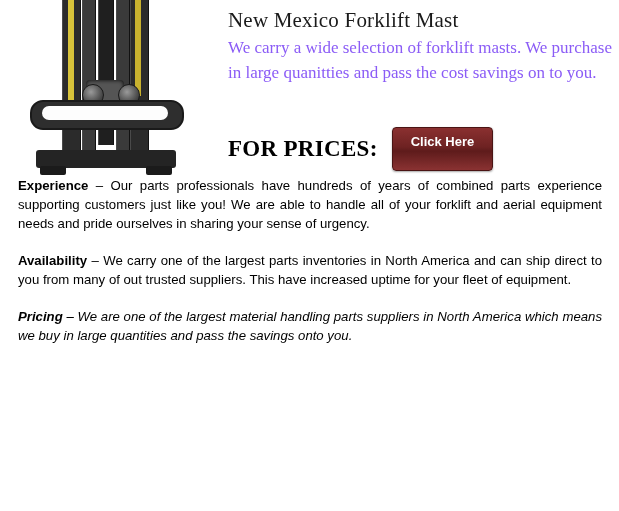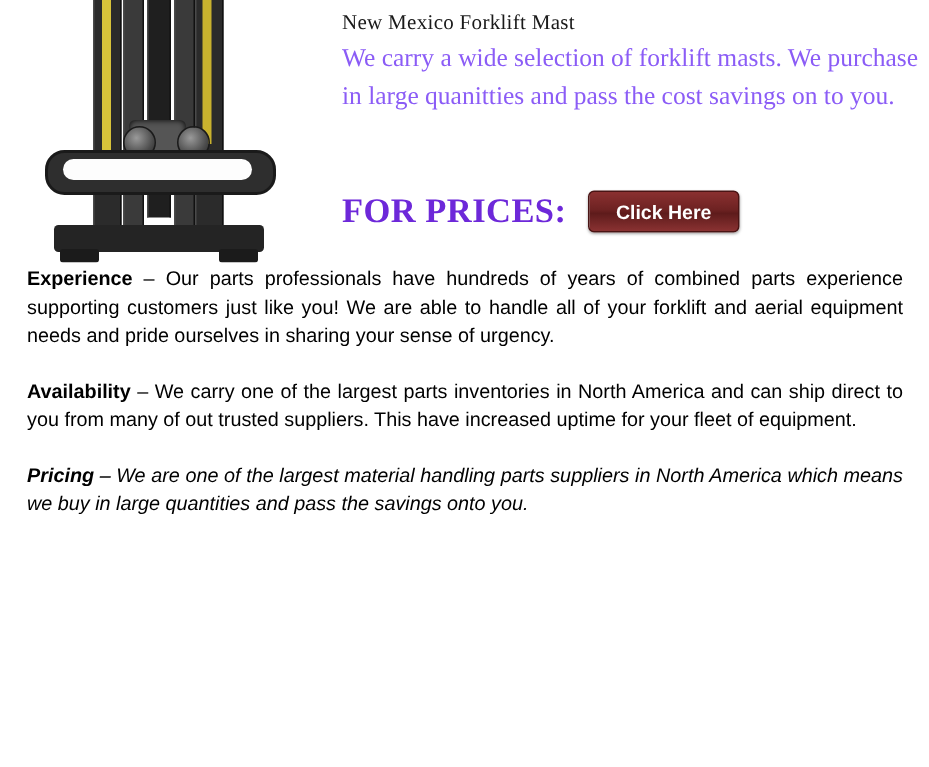--- a/index.html
+++ b/index.html
@@ -129,21 +129,21 @@
 
   .top-text {
     position: absolute;
     left: 228px;
     top: 8px;
     width: 386px;
   }
   h1.title {
     margin: 0 0 2px 0;
     font-family: "Liberation Serif", serif;
-    font-size: 14px;
+    font-size: 21px;
     font-weight: normal;
     color: #1a1a1a;
     letter-spacing: 0.2px;
   }
   p.lede {
     margin: 2px 0 0 0;
     font-family: "Liberation Serif", serif;
     font-size: 17px;
     line-height: 25px;
     color: #8b5cf6;
@@ -153,26 +153,26 @@
     left: 228px;
     top: 127px;
     display: flex;
     align-items: center;
     gap: 14px;
   }
   .prices-label {
     font-family: "Liberation Serif", serif;
     font-size: 23px;
     font-weight: bold;
-    color: #6d28d9;
+    color: #000000;
     letter-spacing: 0.3px;
   }
   .click-btn {
     display: inline-block;
-    padding: 6px 18px 5px 18px;
+    padding: 6px 18px 21px 18px;
     background: linear-gradient(to bottom, #8a3030 0%, #6e2222 45%, #5e1b1b 55%, #8a3232 100%);
     border: 1px solid #4a1414;
     border-radius: 4px;
     color: #ffffff;
     font-family: "Liberation Sans", sans-serif;
     font-size: 13px;
     font-weight: bold;
     cursor: pointer;
     box-shadow: 0 1px 2px rgba(0,0,0,0.35);
   }

